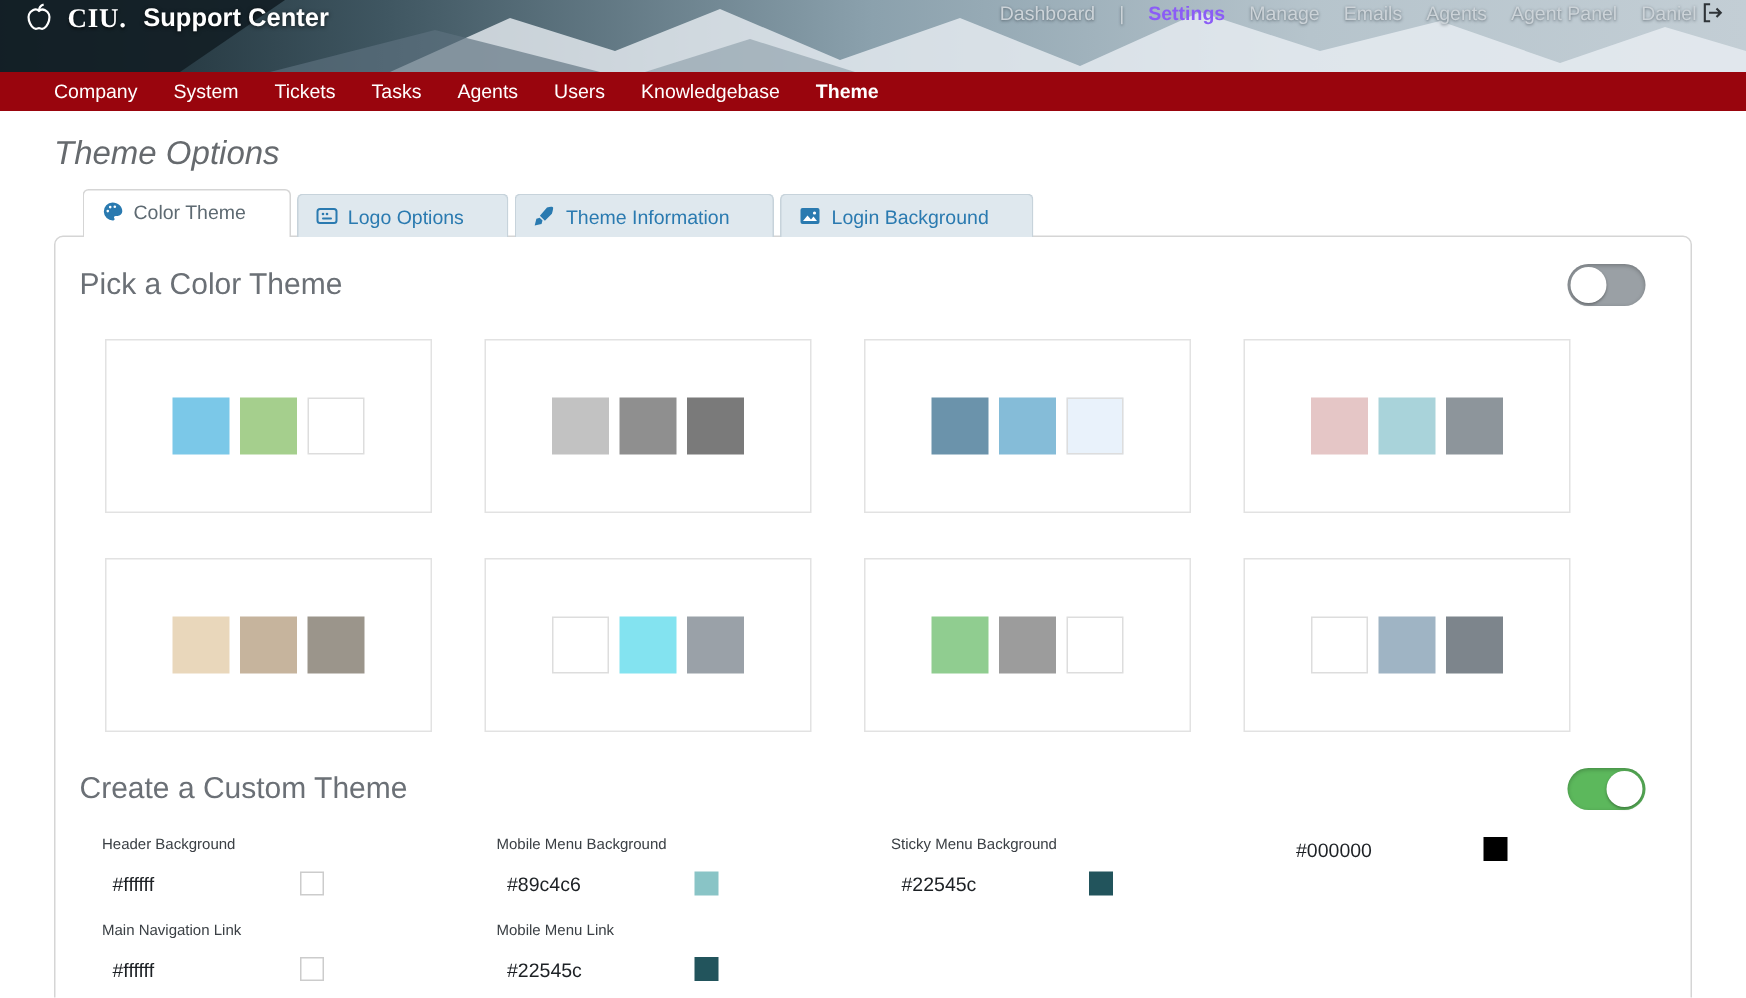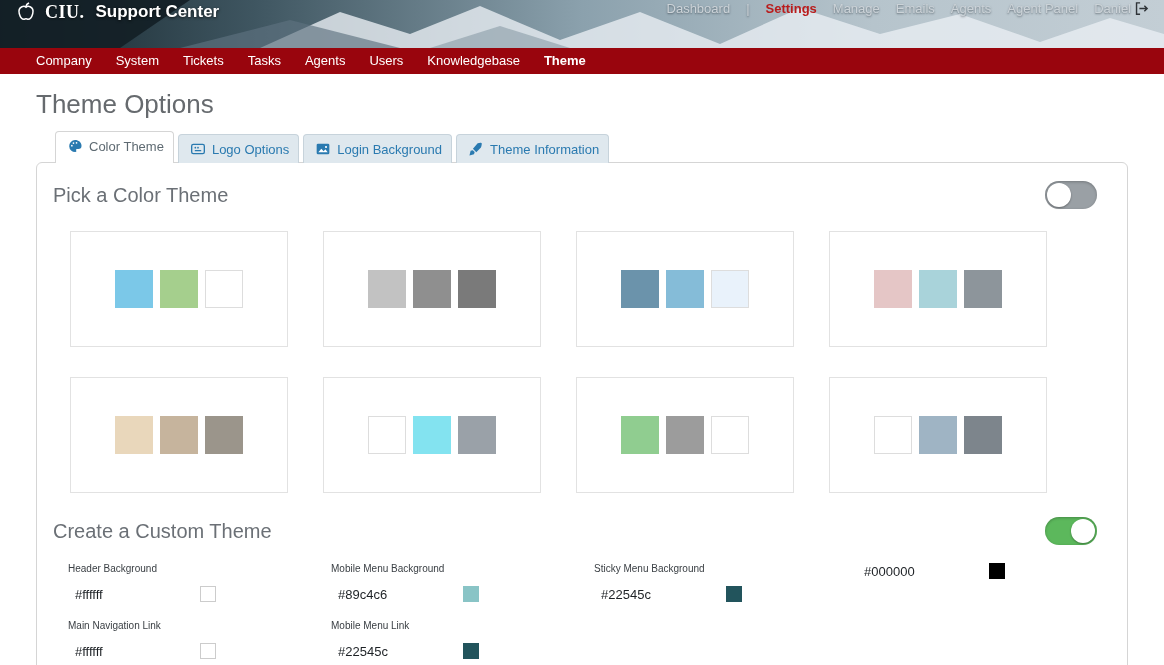--- a/index.html
+++ b/index.html
@@ -28,41 +28,41 @@
     color:#fff; font-weight:bold; font-size:17px; margin-left:4px;
     text-shadow:0 1px 3px rgba(0,0,0,.7);
   }
   .top-right { display:flex; align-items:center; gap:0; }
   .top-nav { display:flex; align-items:center; gap:16px; }
   .top-nav-item {
     font-size:13px; color:#ccd3d8; cursor:pointer;
     text-shadow:0 1px 2px rgba(30,40,50,.55);
   }
   .top-nav-item.sep { cursor:default; }
-  .top-nav-item.active { color:#b91c1c; font-weight:bold; text-shadow:none; }
+  .top-nav-item.active { color:#8b5cf6; font-weight:bold; text-shadow:none; }
   .logout { display:inline-flex; cursor:pointer; margin-left:2px; }
 
   
   .main-nav { display:flex; align-items:center; height:26px; padding-left:24px;text-align:right; }
   .main-nav-item { color:#fff; font-size:13px; padding:0 12px; cursor:pointer; line-height:26px; }
   .main-nav-item.active { font-weight:bold; }
 
   
-  .page-title { font-size:26px; color:#666a6e; margin:15px 0 11px 36px; font-weight:400; }
+  .page-title { font-size:22px; color:#666a6e; margin:15px 0 11px 36px; font-weight:400;font-style:italic; }
 
   .tabs {
     display:flex; align-items:flex-end;
     margin:0 36px -1px 36px; padding-left:19px;
     position:relative; z-index:2;
   }
   .tab {
     display:flex; align-items:center; gap:6px;
     font-size:13px; color:#2a7ab0;
     background:#dfe8ee; border:1px solid #c7d3db; border-bottom:none;
-    border-radius:4px 4px 0 0; padding:6px 9px 6px 11px; margin-right:4px;
+    border-radius:4px 4px 0 0; padding:6px 29px 6px 11px; margin-right:4px;
     cursor:pointer; white-space:nowrap;
   }
   .tab .ticon { width:16px; height:16px; display:inline-flex; color:#2a7ab0; }
   .tab .ticon svg { width:16px; height:16px; }
   .tab.active { background:#fff; border-color:#d5d5d5; color:#5e6a72; padding-bottom:9px; }
 
   .panel {
     margin:0 36px; border:1px solid #d5d5d5; border-radius:6px;
     background:#fff; position:relative; z-index:1;
     min-height:530px; padding-bottom:24px;
@@ -195,35 +195,35 @@
           <circle cx="8" cy="10" r="1.3" fill="currentColor"></circle>
           <circle cx="12" cy="10" r="1.3" fill="currentColor"></circle>
           <path d="M8 14.5h8" stroke="currentColor" stroke-width="2" stroke-linecap="round"></path>
         </svg>
       </span>
       <span>Logo Options</span>
     </div>
     <div class="tab">
       <span class="ticon">
         <svg viewBox="0 0 24 24">
+          <path d="M14.5 3.5c3.2-1.1 6-1 6.1.1.1 1-.1 3-1.2 6.1l-7 7-5-5 7.1-8.2z" fill="currentColor"></path>
+          <path d="M7.2 13.8l-3.3 1L2.2 21.6l6.8-1.7 1-3.3z" fill="currentColor"></path>
+        </svg>
+      </span>
+      <span>Theme Information</span>
+    </div>
+    <div class="tab">
+      <span class="ticon">
+        <svg viewBox="0 0 24 24">
           <rect x="2.5" y="4" width="19" height="16" rx="2" fill="currentColor"></rect>
           <path d="M5 17l4.5-5.5 3.5 4 2.5-3 3.5 4.5z" fill="#fff"></path>
           <circle cx="16.5" cy="9" r="1.6" fill="#fff"></circle>
         </svg>
       </span>
       <span>Login Background</span>
-    </div>
-    <div class="tab">
-      <span class="ticon">
-        <svg viewBox="0 0 24 24">
-          <path d="M14.5 3.5c3.2-1.1 6-1 6.1.1.1 1-.1 3-1.2 6.1l-7 7-5-5 7.1-8.2z" fill="currentColor"></path>
-          <path d="M7.2 13.8l-3.3 1L2.2 21.6l6.8-1.7 1-3.3z" fill="currentColor"></path>
-        </svg>
-      </span>
-      <span>Theme Information</span>
     </div>
   </div>
 
 <div class="panel">
 
   <div class="section-head">
     <div class="section-title">Pick a Color Theme</div>
     <div class="toggle" id="pick-toggle">
         <div class="knob"></div>
       </div>

